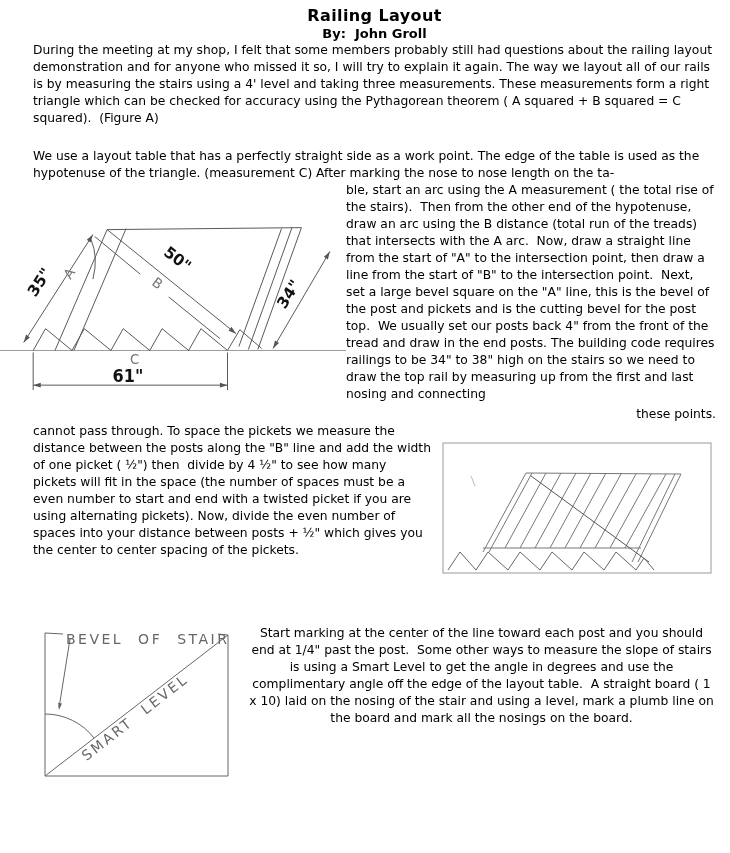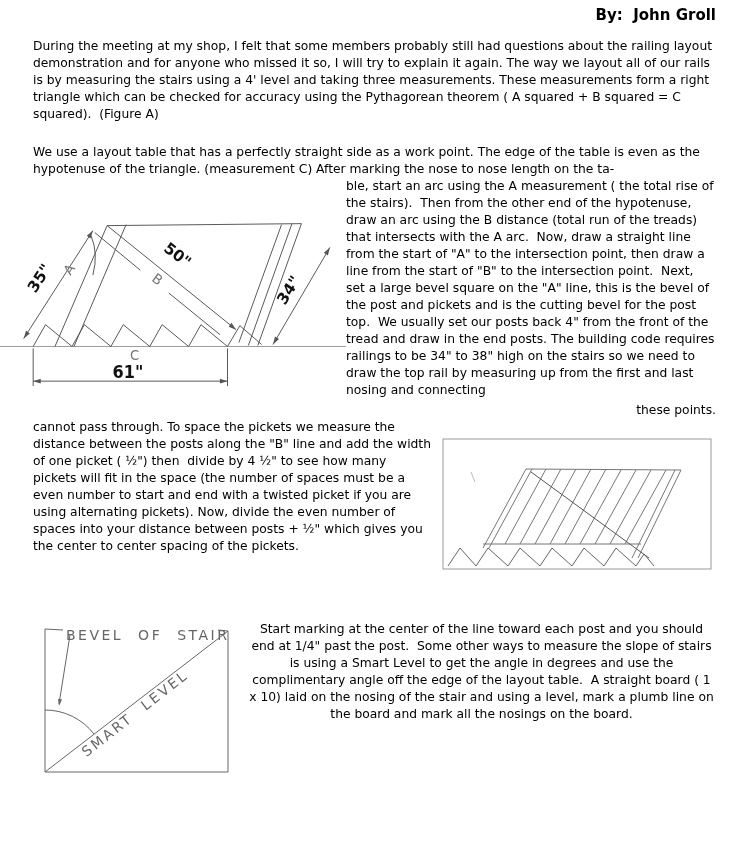--- a/index.html
+++ b/index.html
@@ -17,29 +17,29 @@
     overflow: hidden;
   }
   .title {
     text-align: center;
     font-size: 16px;
     line-height: 19px;
     font-weight: bold;
     letter-spacing: 0.4px;
   }
   .byline {
-    text-align: right;
-    font-size: 15px;
+    text-align: center;
+    font-size: 13px;
     line-height: 16px;
     font-weight: bold;
     margin-top: 1px;
     white-space: pre;
   }
   .para { white-space: pre-wrap; }
-  .p1 { margin-top: 15px; }
+  .p1 { }
   .p2-intro { margin-top: 21px; }
   .row { display: flex; align-items: flex-start; }
   .row-figa { margin-left: -33px; }
   .row-figa svg { flex: 0 0 auto; margin-top: 8px; }
   .row-figa .col-text { flex: 1 1 auto; }
   .p2-tail { margin-top: 3px; text-align: right; }
   .p3-intro { margin-top: 19px; }
   .row-pickets { margin-top: 0; }
   .row-pickets .col-text { flex: 0 0 400px; }
   .row-pickets svg { flex: 0 0 auto; margin-left: 3px; margin-top: 17px; }
@@ -51,25 +51,26 @@
   .dim-num { font-size: 16px; font-weight: bold; fill: #111; }
   .dim-num-lg { font-size: 17px; font-weight: bold; fill: #111; }
   .cad-label { font-size: 14px; fill: #777; }
   .cad-caption { font-size: 14px; fill: #666; letter-spacing: 2.5px; word-spacing: 8px; }
 </style>
 </head>
 <body>
 
 <div class="page">
 
+  <div class="title">Railing Layout</div>
   <div class="byline">By:  John Groll</div>
 
   <div class="para p1">During the meeting at my shop, I felt that some members probably still had questions about the railing layout demonstration and for anyone who missed it so, I will try to explain it again. The way we layout all of our rails is by measuring the stairs using a 4' level and taking three measurements. These measurements form a right triangle which can be checked for accuracy using the Pythagorean theorem ( A squared + B squared = C squared).  (Figure A)</div>
 
-  <div class="para p2-intro">We use a layout table that has a perfectly straight side as a work point. The edge of the table is even as the hypotenuse of the triangle. (measurement C) After marking the nose to nose length on the ta-</div>
+  <div class="para p2-intro">We use a layout table that has a perfectly straight side as a work point. The edge of the table is used as the hypotenuse of the triangle. (measurement C) After marking the nose to nose length on the ta-</div>
 
   <div class="row row-figa">
     <svg width="346" height="210" viewBox="0 0 365 212" preserveAspectRatio="none">
 
       <line x1="0" y1="162" x2="365" y2="162" stroke="#999" stroke-width="1"></line>
 
       <path fill="none" stroke="#555" stroke-width="1" d="M35,162 L48,140 L76,162 L89,140 L117,162 L130,140 L158,162 L171,140 L199,162 L212,140 L240,162 L253,141 L276,160"></path>
 
       <g stroke="#555" stroke-width="1">
         <line x1="113" y1="40" x2="58" y2="162"></line>

